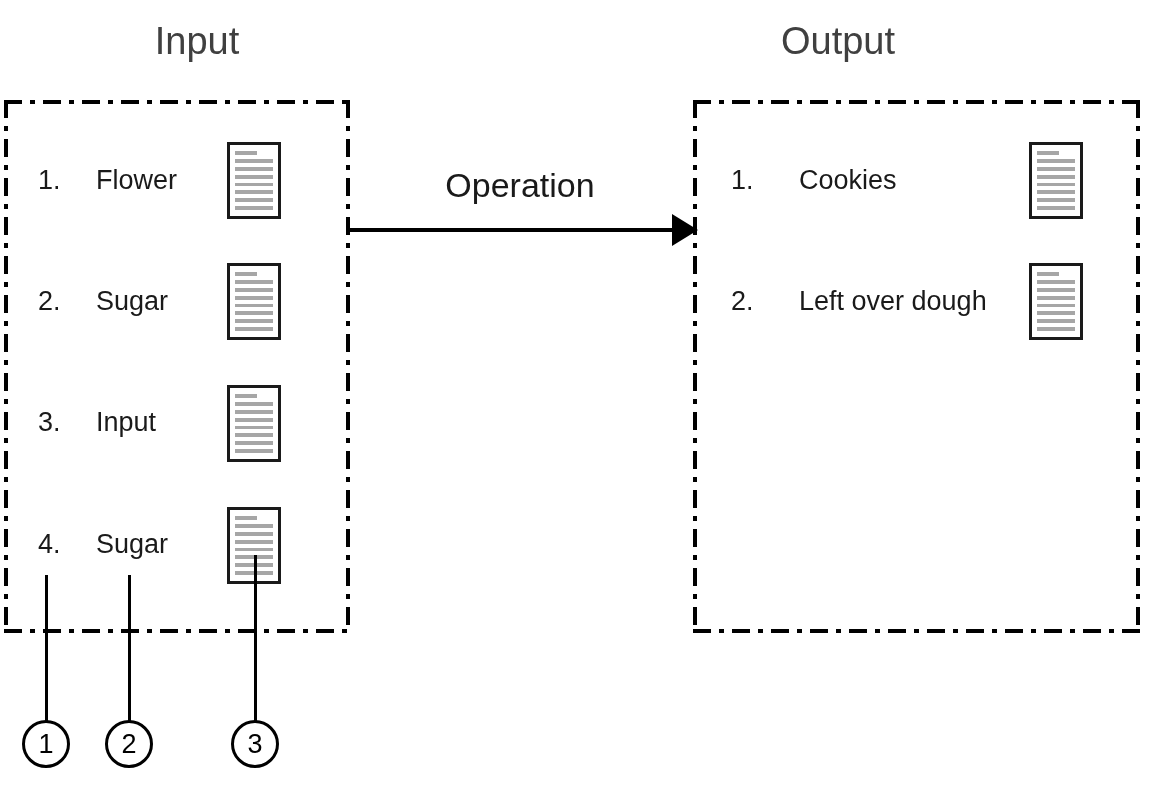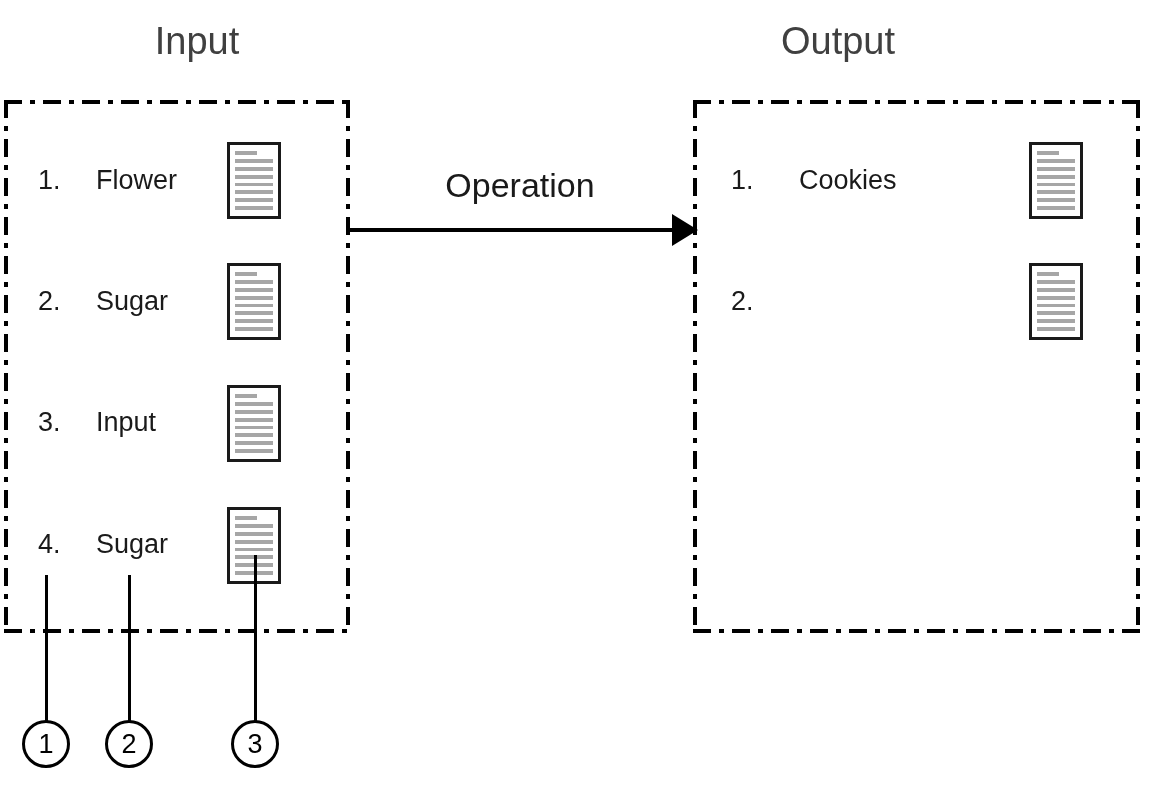--- a/index.html
+++ b/index.html
@@ -262,20 +262,21 @@
       <div class="ln"></div>
       <div class="ln"></div>
       <div class="ln"></div>
       <div class="ln"></div>
       <div class="ln"></div>
       <div class="ln"></div>
     </div>
 
     <div class="row" style="left:38px; top:181px; width:400px;">
       <span class="idx">2.</span>
+      <span class="label">Left over dough</span>
     </div>
     <div class="doc" style="left:336px; top:163px;">
       <div class="ln short"></div>
       <div class="ln"></div>
       <div class="ln"></div>
       <div class="ln"></div>
       <div class="ln"></div>
       <div class="ln"></div>
       <div class="ln"></div>
       <div class="ln"></div>

